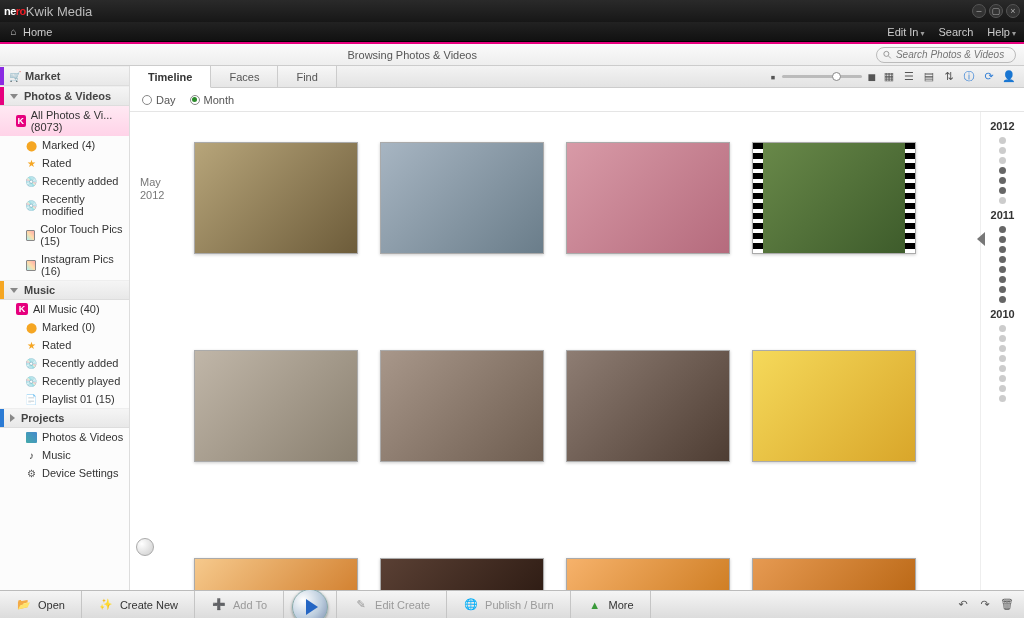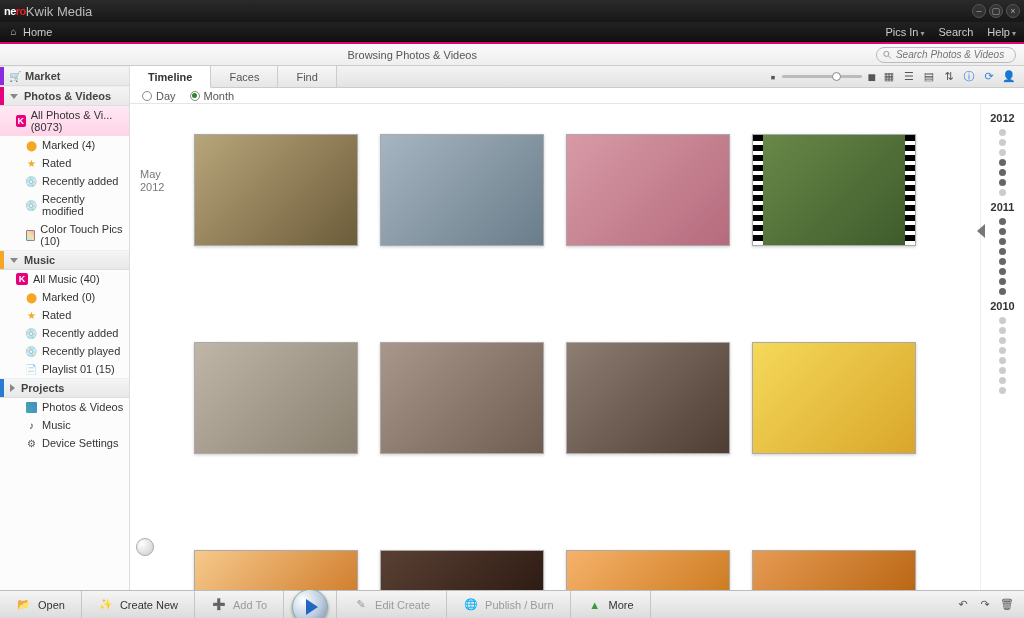--- a/index.html
+++ b/index.html
@@ -53,21 +53,21 @@
   
   .main { flex:1; display:flex; flex-direction:column; background:#fff; min-width:0; }
   .tabbar { height: 22px; background: linear-gradient(#f3f3f3,#e3e3e3); border-bottom:1px solid #ccc; display:flex; align-items:stretch; }
   .tab { padding:0 18px; display:flex;align-items:center;border-right:1px solid #ccc;color:#555;font-size:11px;cursor:pointer;background:linear-gradient(#f7f7f7,#e6e6e6); }
   .tab.active { background:#fff; border-bottom:1px solid #fff; margin-bottom:-1px; font-weight:bold; color:#333; }
   .tabright { margin-left:auto; display:flex; align-items:center; gap:6px; padding:0 8px; color:#555; }
   .slider { width:80px;height:3px;background:#bbb;border-radius:2px;position:relative; }
   .slider .knob { position:absolute;top:-3px;left:50px;width:9px;height:9px;border-radius:50%;background:#fff;border:1px solid #888; }
   .tool { width:14px;height:14px;display:flex;align-items:center;justify-content:center;border:1px solid transparent;border-radius:2px;cursor:pointer;color:#555;font-size:11px; }
 
-  .subbar { height:16px;border-bottom:1px solid #e5e5e5;display:flex;align-items:center;gap:14px;padding:0 12px;color:#555; }
+  .subbar { height:24px;border-bottom:1px solid #e5e5e5;display:flex;align-items:center;gap:14px;padding:0 12px;color:#555; }
   .radio { width:10px;height:10px;border:1px solid #888;border-radius:50%;display:inline-flex;align-items:center;justify-content:center; }
   .radio.checked::after { content:"";width:5px;height:5px;border-radius:50%;background:#2a8a2a; }
   .radgroup { display:flex;align-items:center;gap:4px;cursor:pointer; }
 
   .content { flex:1; overflow:hidden; position:relative; display:flex; }
   .grid { flex:1; overflow:hidden; padding: 30px 0 0 10px; }
   .row { display:flex; align-items:flex-start; margin-bottom: 96px; }
   .rowlabel { width: 54px; color:#777; font-size:13px; line-height:1.2; padding-top:34px;}
   .thumbs { display:flex; gap: 22px; }
   .thumb { width:164px; height:112px; border:1px solid #aaa; box-shadow:0 1px 3px rgba(0,0,0,0.2); background:#ccc; position:relative; overflow:hidden; }
@@ -117,21 +117,21 @@
     <div class="wbtn">×</div>
   </div>
 </div>
 
 <div class="menubar">
   <div class="home">
     <span class="ico">⌂</span>
     <span>Home</span>
   </div>
   <div class="right">
-    <span><span>Pics In</span><span class="caret">▾</span></span>
+    <span><span>Edit In</span><span class="caret">▾</span></span>
     <span>Search</span>
     <span><span>Help</span><span class="caret">▾</span></span>
   </div>
 </div>
 
 <div class="pinkline"></div>
 
 <div class="headerstrip">
   <span style="width:140px"></span>
   <span class="title">Browsing Photos &amp; Videos</span>
@@ -174,21 +174,25 @@
     <div class="sideitem indent">
         <span class="ico diskico"></span>
         <span>Recently added</span>
       </div>
     <div class="sideitem indent">
         <span class="ico diskico"></span>
         <span>Recently modified</span>
       </div>
     <div class="sideitem indent">
         <span class="albumico"></span>
-        <span>Color Touch Pics (10)</span>
+        <span>Color Touch Pics (15)</span>
+      </div>
+    <div class="sideitem indent">
+        <span class="albumico"></span>
+        <span>Instagram Pics (16)</span>
       </div>
 
     <div class="sidecat">
       <span class="accentbar" style="background:#f5a623"></span>
       <span class="chev"></span>
       <span>Music</span>
     </div>
     <div class="sideitem">
       <span class="kicon">K</span>
       <span>All Music (40)</span>

